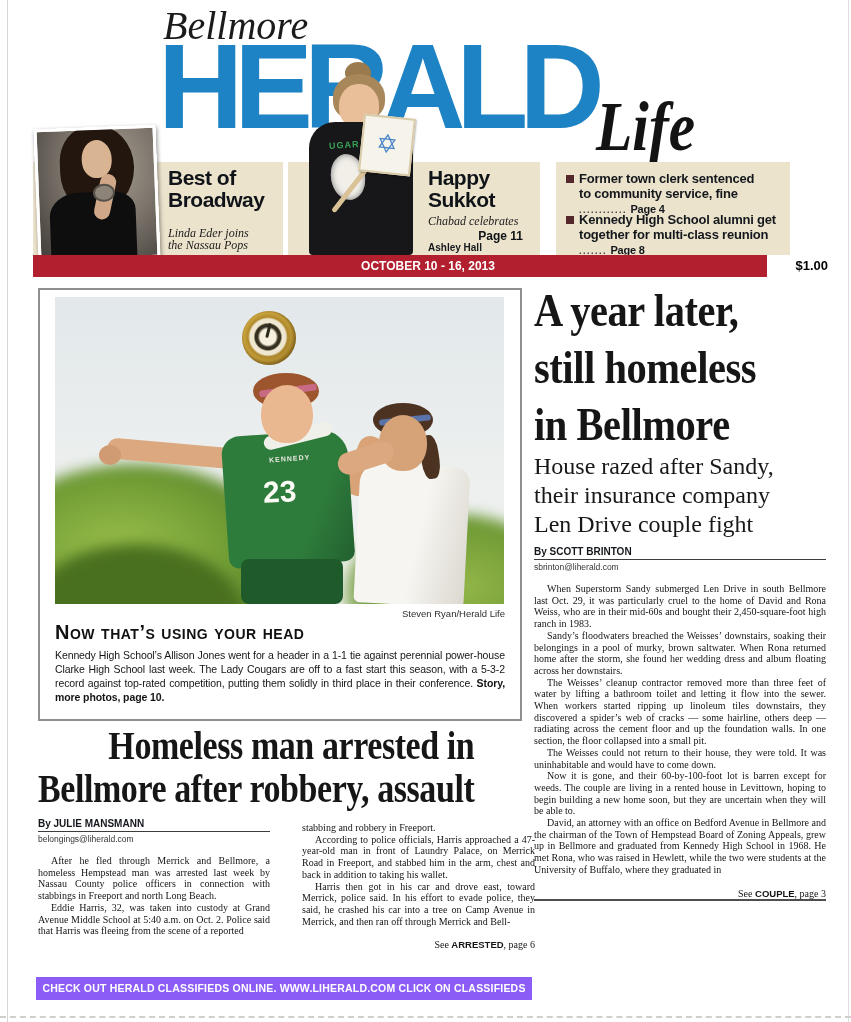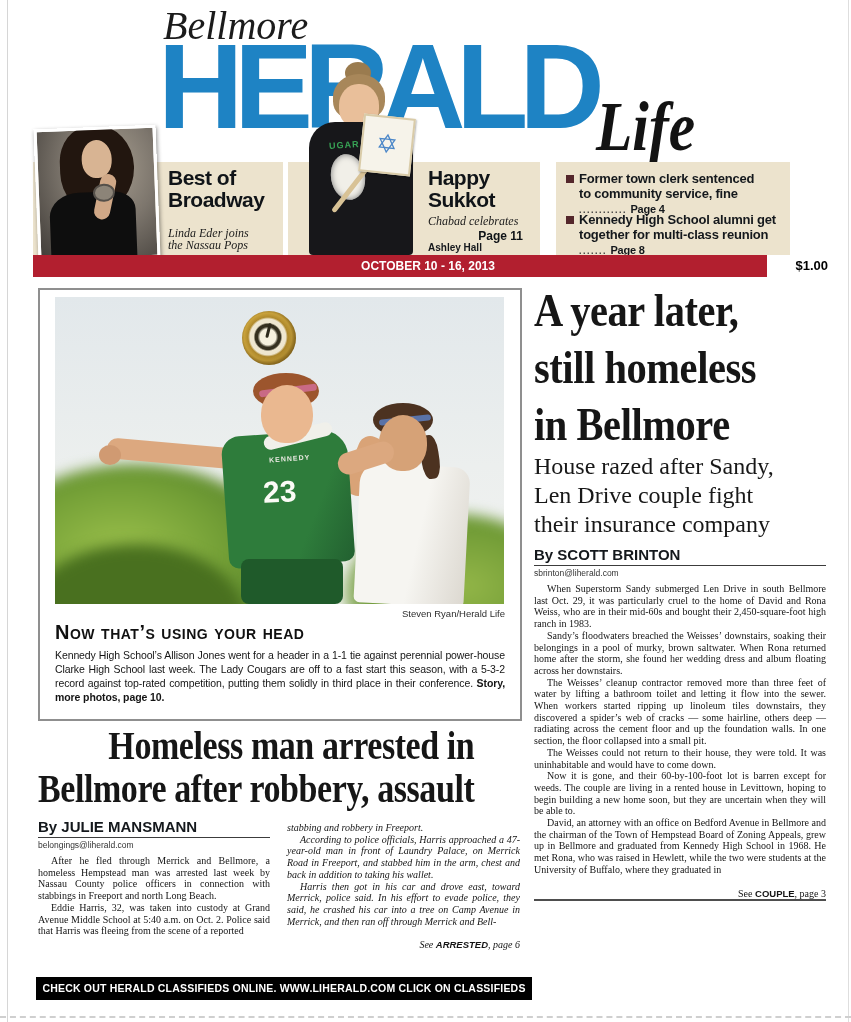--- a/index.html
+++ b/index.html
@@ -123,43 +123,43 @@
             font-size:20px; font-variant:small-caps; letter-spacing:0.5px; color:#101010; }
   .caption { position:absolute; left:15px; top:358px; width:450px; font-family:"Liberation Sans",sans-serif;
              font-size:10.5px; line-height:14px; letter-spacing:-0.1px; color:#141414; text-align:justify; }
 
   
   .lh { left:38px; top:724px;text-align:right; }
   .headline-line { display:block; font-family:"Liberation Serif",serif; font-weight:bold; font-size:40px;
                    line-height:43px; letter-spacing:-0.5px; color:#161616; transform:scaleX(0.85);
                    transform-origin:left top; white-space:nowrap; }
   .byline-block { width:232px; }
-  .byline { font-family:"Liberation Sans",sans-serif; font-weight:bold; font-size:15px; color:#14181c;
+  .byline { font-family:"Liberation Sans",sans-serif; font-weight:bold; font-size:10px; color:#14181c;
             padding-bottom:2px; border-bottom:1px solid #3c3c3c; }
   .by-email { font-family:"Liberation Sans",sans-serif; font-size:8.5px; color:#333; padding-top:2px; }
   .lby { left:38px; top:818px; }
   .body-text { font-size:10px; line-height:11.7px; text-align:justify; color:#141414; }
   .body-text p { margin:0; text-indent:13px; }
   .body-text p.noindent { text-indent:0; }
   .lcol1 { left:38px;  top:855px; width:232px; }
-  .lcol2 { left:287px; top:822px; width:233px;font-style:italic; }
+  .lcol2 { left:302px; top:822px; width:233px; }
   .jump { margin-top:12px; text-align:right; font-size:10px; }
   .jump b { font-family:"Liberation Sans",sans-serif; font-size:9.5px; }
 
   
   .rh { left:534px; top:282px; }
   .rh .headline-line { font-size:46px; line-height:57px; transform:scaleX(0.88); }
   .rsub { left:534px; top:452px; font-size:24px; line-height:29px; color:#181818; }
   .rby { left:534px; top:546px; }
   .rby .byline-block { width:292px; }
   .rbody { left:534px; top:583px; width:292px; }
   .end-rule { left:534px; top:899px; width:292px; border-top:2px solid #4e4e4e; }
 
   
-  .footer-banner { left:36px; top:977px; width:496px; height:23px; background:#000000; text-align:center;
+  .footer-banner { left:36px; top:977px; width:496px; height:23px; background:#8b5cf6; text-align:center;
                    font-family:"Liberation Sans",sans-serif; font-weight:bold; font-size:10.5px; line-height:23px;
                    color:#fff; letter-spacing:0.2px; }
 </style>
 </head>
 <body>
 
 <div id="page">
   <div class="edge-left"></div>
   <div class="edge-right"></div>
   <div class="edge-bottom"></div>
@@ -281,22 +281,22 @@
     </div>
   </div>
 
   <div class="abs rh">
     <span class="headline-line">A year later,</span>
     <span class="headline-line">still homeless</span>
     <span class="headline-line">in Bellmore</span>
   </div>
   <div class="abs rsub">
     <div>House razed after Sandy,</div>
+    <div>their insurance company</div>
     <div>Len Drive couple fight</div>
-    <div>their insurance company</div>
   </div>
   <div class="abs rby">
     <div class="byline-block">
       <div class="byline">By SCOTT BRINTON</div>
       <div class="by-email">sbrinton@liherald.com</div>
     </div>
   </div>
   <div class="abs rbody body-text">
     <p>When Superstorm Sandy submerged Len Drive in south Bellmore last Oct. 29, it was particularly cruel to the home of David and Rona Weiss, who are in their mid-60s and bought their 2,450-square-foot high ranch in 1983.</p>
     <p>Sandy’s floodwaters breached the Weisses’ downstairs, soaking their belongings in a pool of murky, brown saltwater. When Rona returned home after the storm, she found her wedding dress and album floating across her downstairs.</p>

